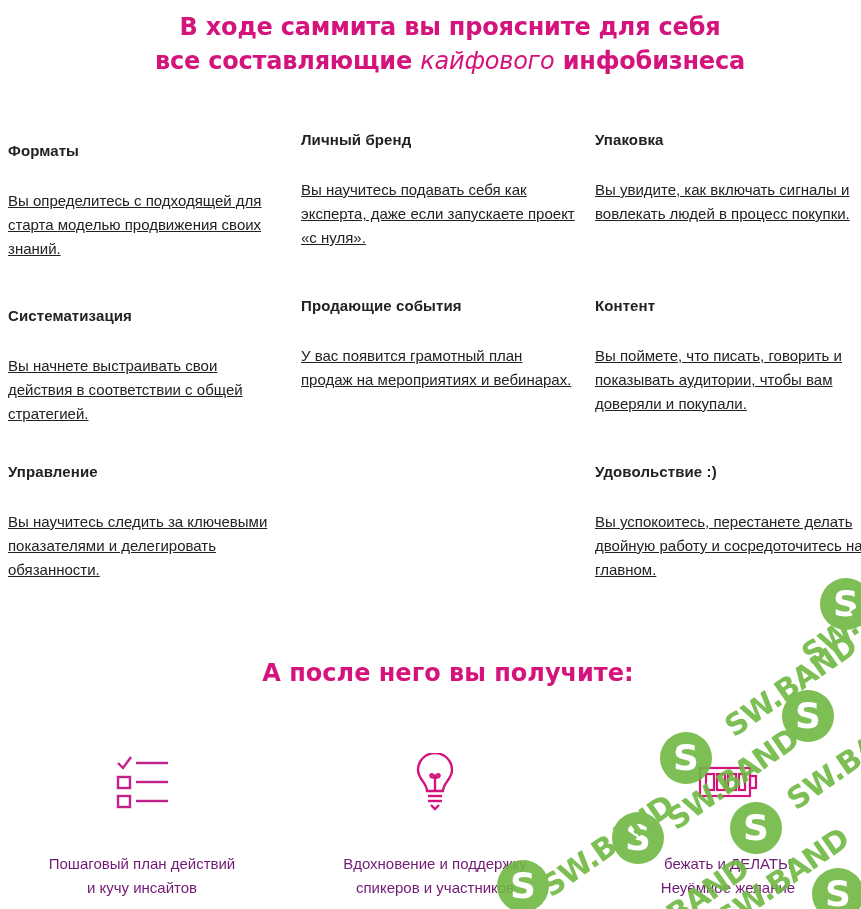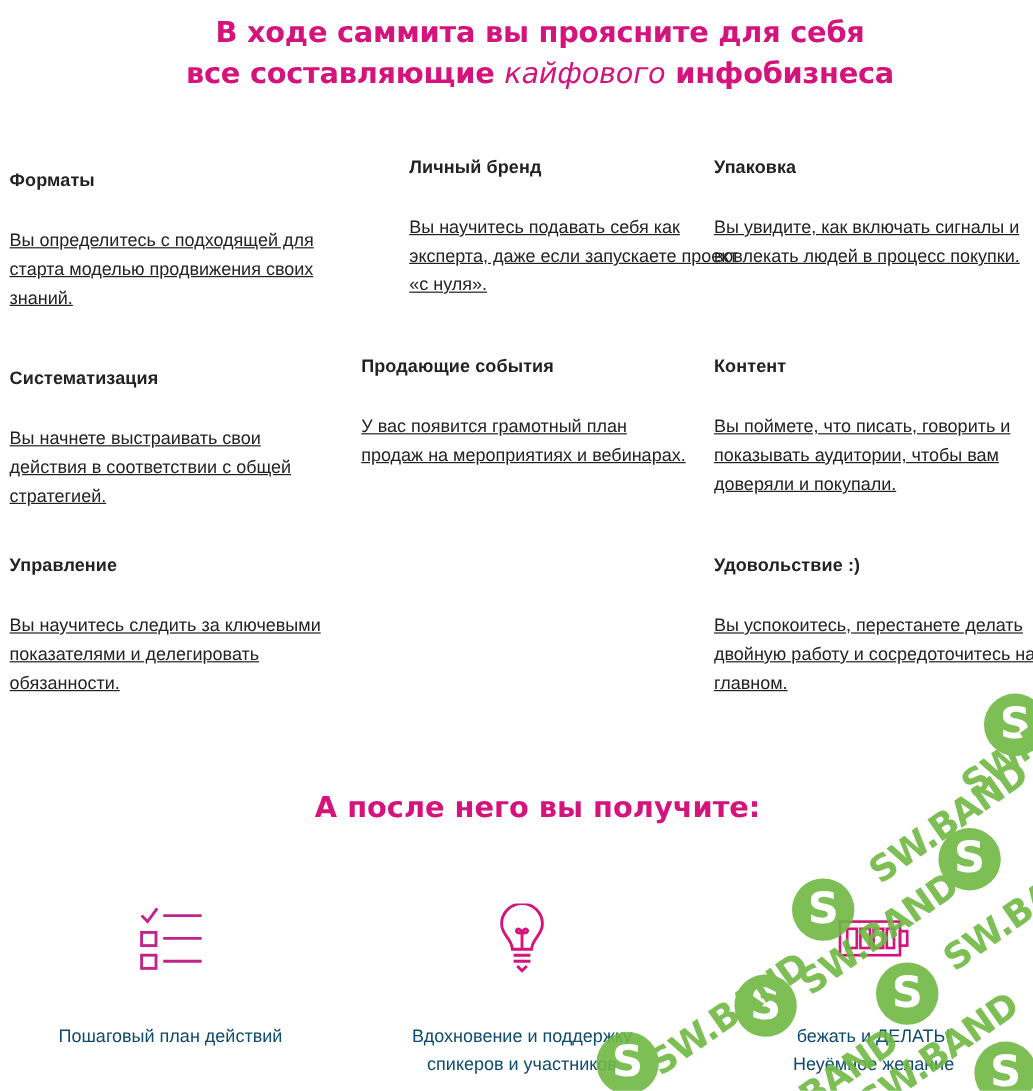--- a/index.html
+++ b/index.html
@@ -31,42 +31,42 @@
     .subhead {
       position: absolute; left: 0; top: 656px; width: 896px; text-align: center;
       color: #d4137c; font-family: "DejaVu Sans", sans-serif; font-weight: bold;
       font-size: 24px; line-height: 34px;
     }
 
     .benefit { position: absolute; width: 260px; text-align: center; }
     .benefit .icon-wrap { height: 60px; display: flex; justify-content: center; align-items: center; }
     .benefit .b-text {
       margin-top: 40px;
-      font-family: "Liberation Sans", sans-serif; font-size: 15px; line-height: 24px; color: #0c4a6e;
+      font-family: "Liberation Sans", sans-serif; font-size: 15px; line-height: 24px; color: #701a75;
     }
 
     .watermark { position: absolute; pointer-events: none; }
     .wm-coin { position: absolute; width: 52px; height: 52px; border-radius: 50%; background: #6fb843; color: #fff;
       font-family: "DejaVu Sans", sans-serif; font-weight: bold; font-size: 36px; text-align: center; line-height: 52px; }
     .wm-word { position: absolute; color: #6fb843; font-family: "DejaVu Sans", sans-serif; font-weight: bold;
       font-size: 30px; transform: rotate(-35deg); transform-origin: left center; white-space: nowrap; letter-spacing: -1px; }
   </style>
 </head>
 <body>
 
 <h1 class="headline">
   <span class="line">В ходе саммита вы проясните для себя</span>
   <span class="line"><span>все составляющие </span><em>кайфового</em><span> инфобизнеса</span></span>
 </h1>
 
 <div class="feature" style="left:8px; top:141px;">
   <div class="f-title">Форматы</div>
   <div class="f-desc">Вы определитесь с подходящей для старта моделью продвижения своих знаний.</div>
 </div>
-<div class="feature" style="left:301px; top:130px;margin-left:40px;">
+<div class="feature" style="left:301px; top:130px;">
   <div class="f-title">Личный бренд</div>
   <div class="f-desc">Вы научитесь подавать себя как эксперта, даже если запускаете проект «с нуля».</div>
 </div>
 <div class="feature" style="left:595px; top:130px;">
   <div class="f-title">Упаковка</div>
   <div class="f-desc">Вы увидите, как включать сигналы и вовлекать людей в процесс покупки.</div>
 </div>
 
 <div class="feature" style="left:8px; top:306px;">
   <div class="f-title">Систематизация</div>
@@ -100,20 +100,21 @@
       <polyline points="4,10 9,15 17,4"></polyline>
       <line x1="22" y1="10" x2="54" y2="10"></line>
       <rect x="4" y="24" width="12" height="11"></rect>
       <line x1="22" y1="29" x2="54" y2="29"></line>
       <rect x="4" y="43" width="12" height="11"></rect>
       <line x1="22" y1="48" x2="54" y2="48"></line>
     </svg>
   </div>
   <div class="b-text">
     <div>Пошаговый план действий</div>
+    <div>и кучу инсайтов</div>
   </div>
 </div>
 
 <div class="benefit" style="left:305px; top:752px;">
   <div class="icon-wrap">
     <svg width="40" height="58" viewBox="0 0 40 58" fill="none" stroke="#d4137c" stroke-width="2.4">
       <path d="M12,38 C12,30 3,26 3,17 A17,17 0 0 1 37,17 C37,26 28,30 28,38 Z"></path>
       <path d="M20,38 L20,24 M20,24 C17,19 14,22 16,24 C18,25 20,24 20,24 C20,24 22,25 24,24 C26,22 23,19 20,24"></path>
       <line x1="13" y1="43" x2="27" y2="43"></line>
       <line x1="13" y1="48" x2="27" y2="48"></line>

